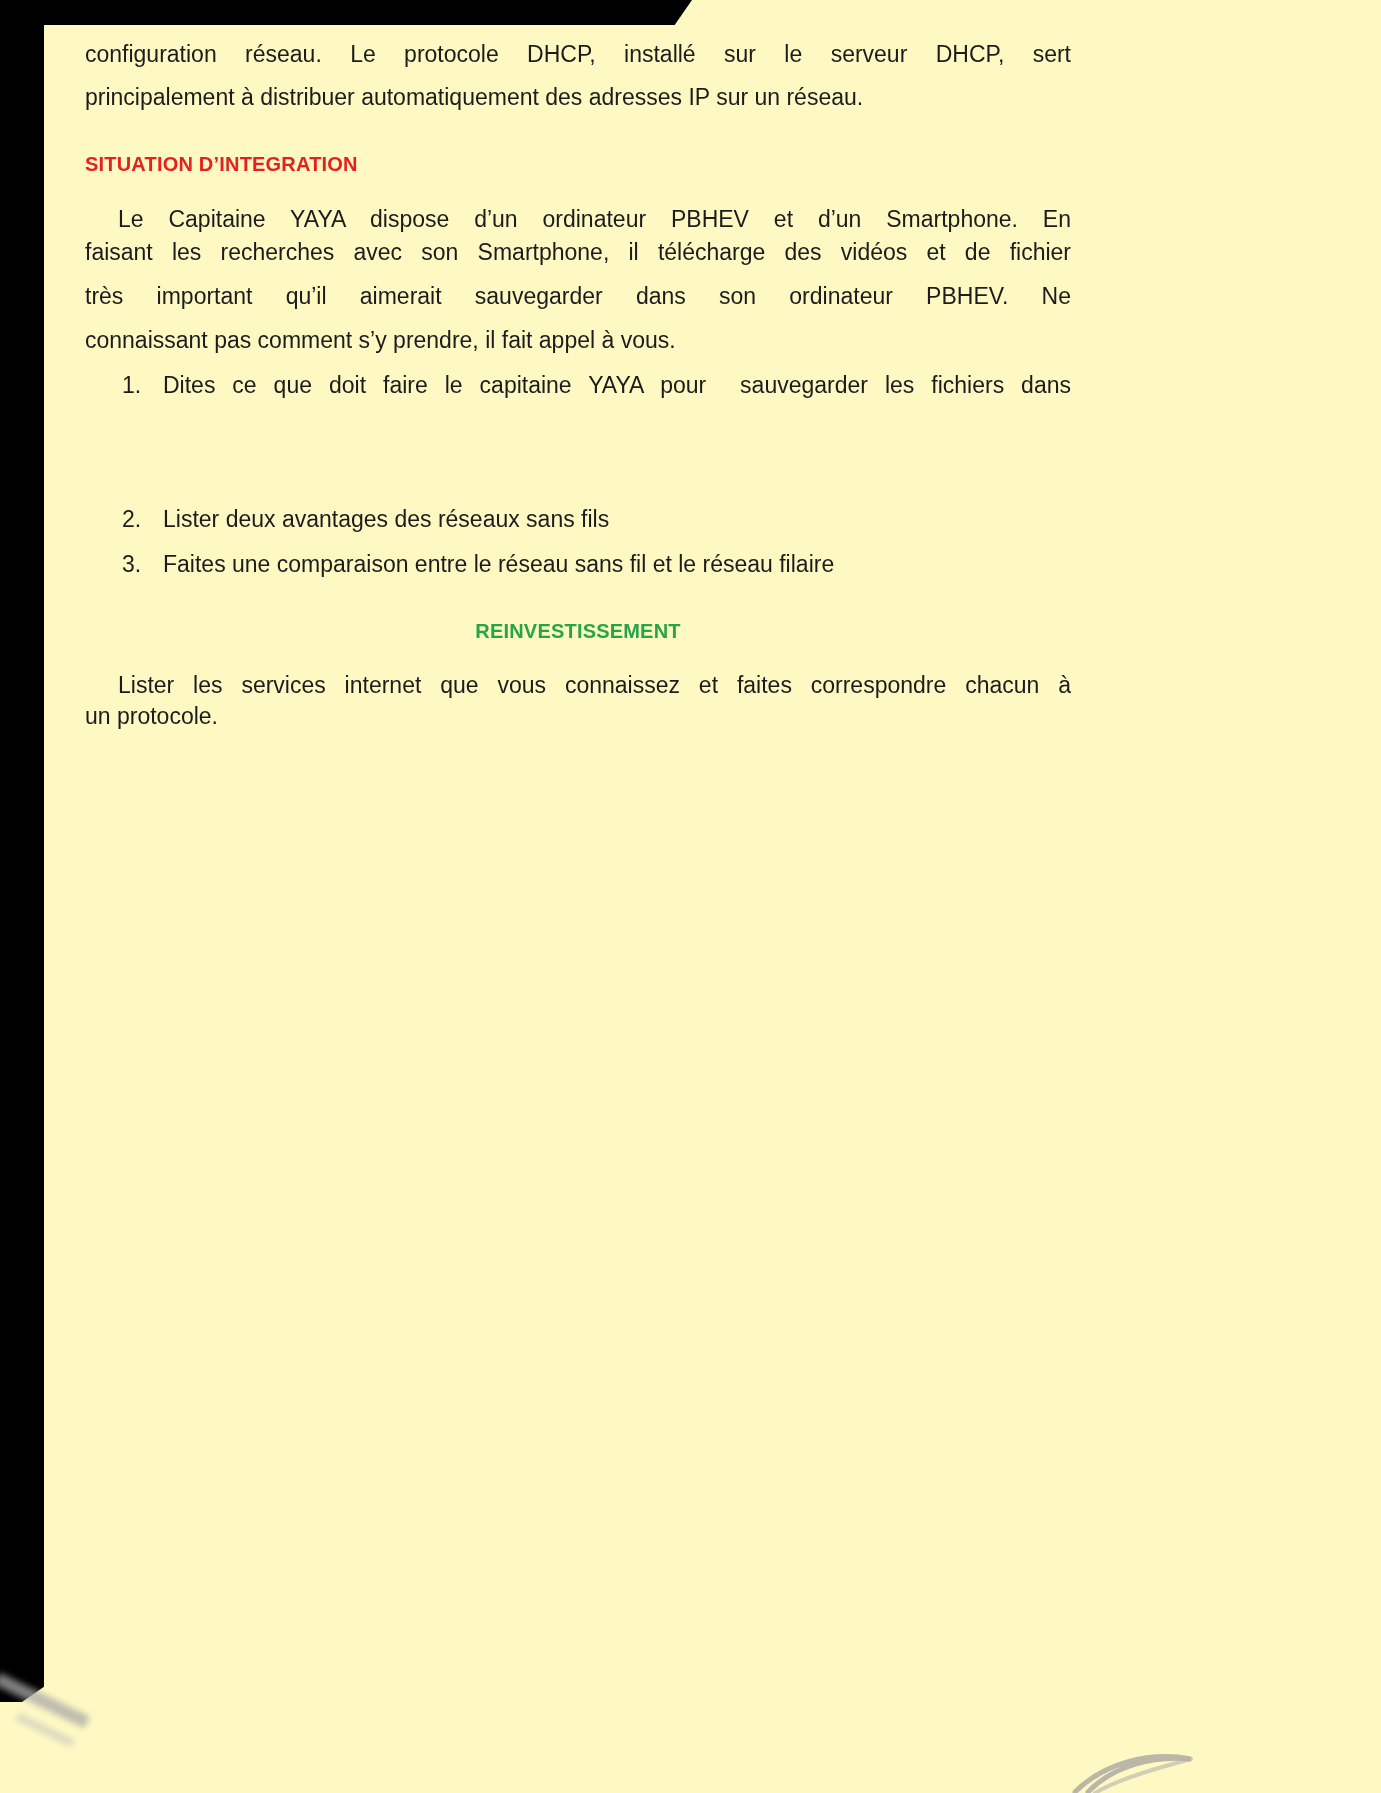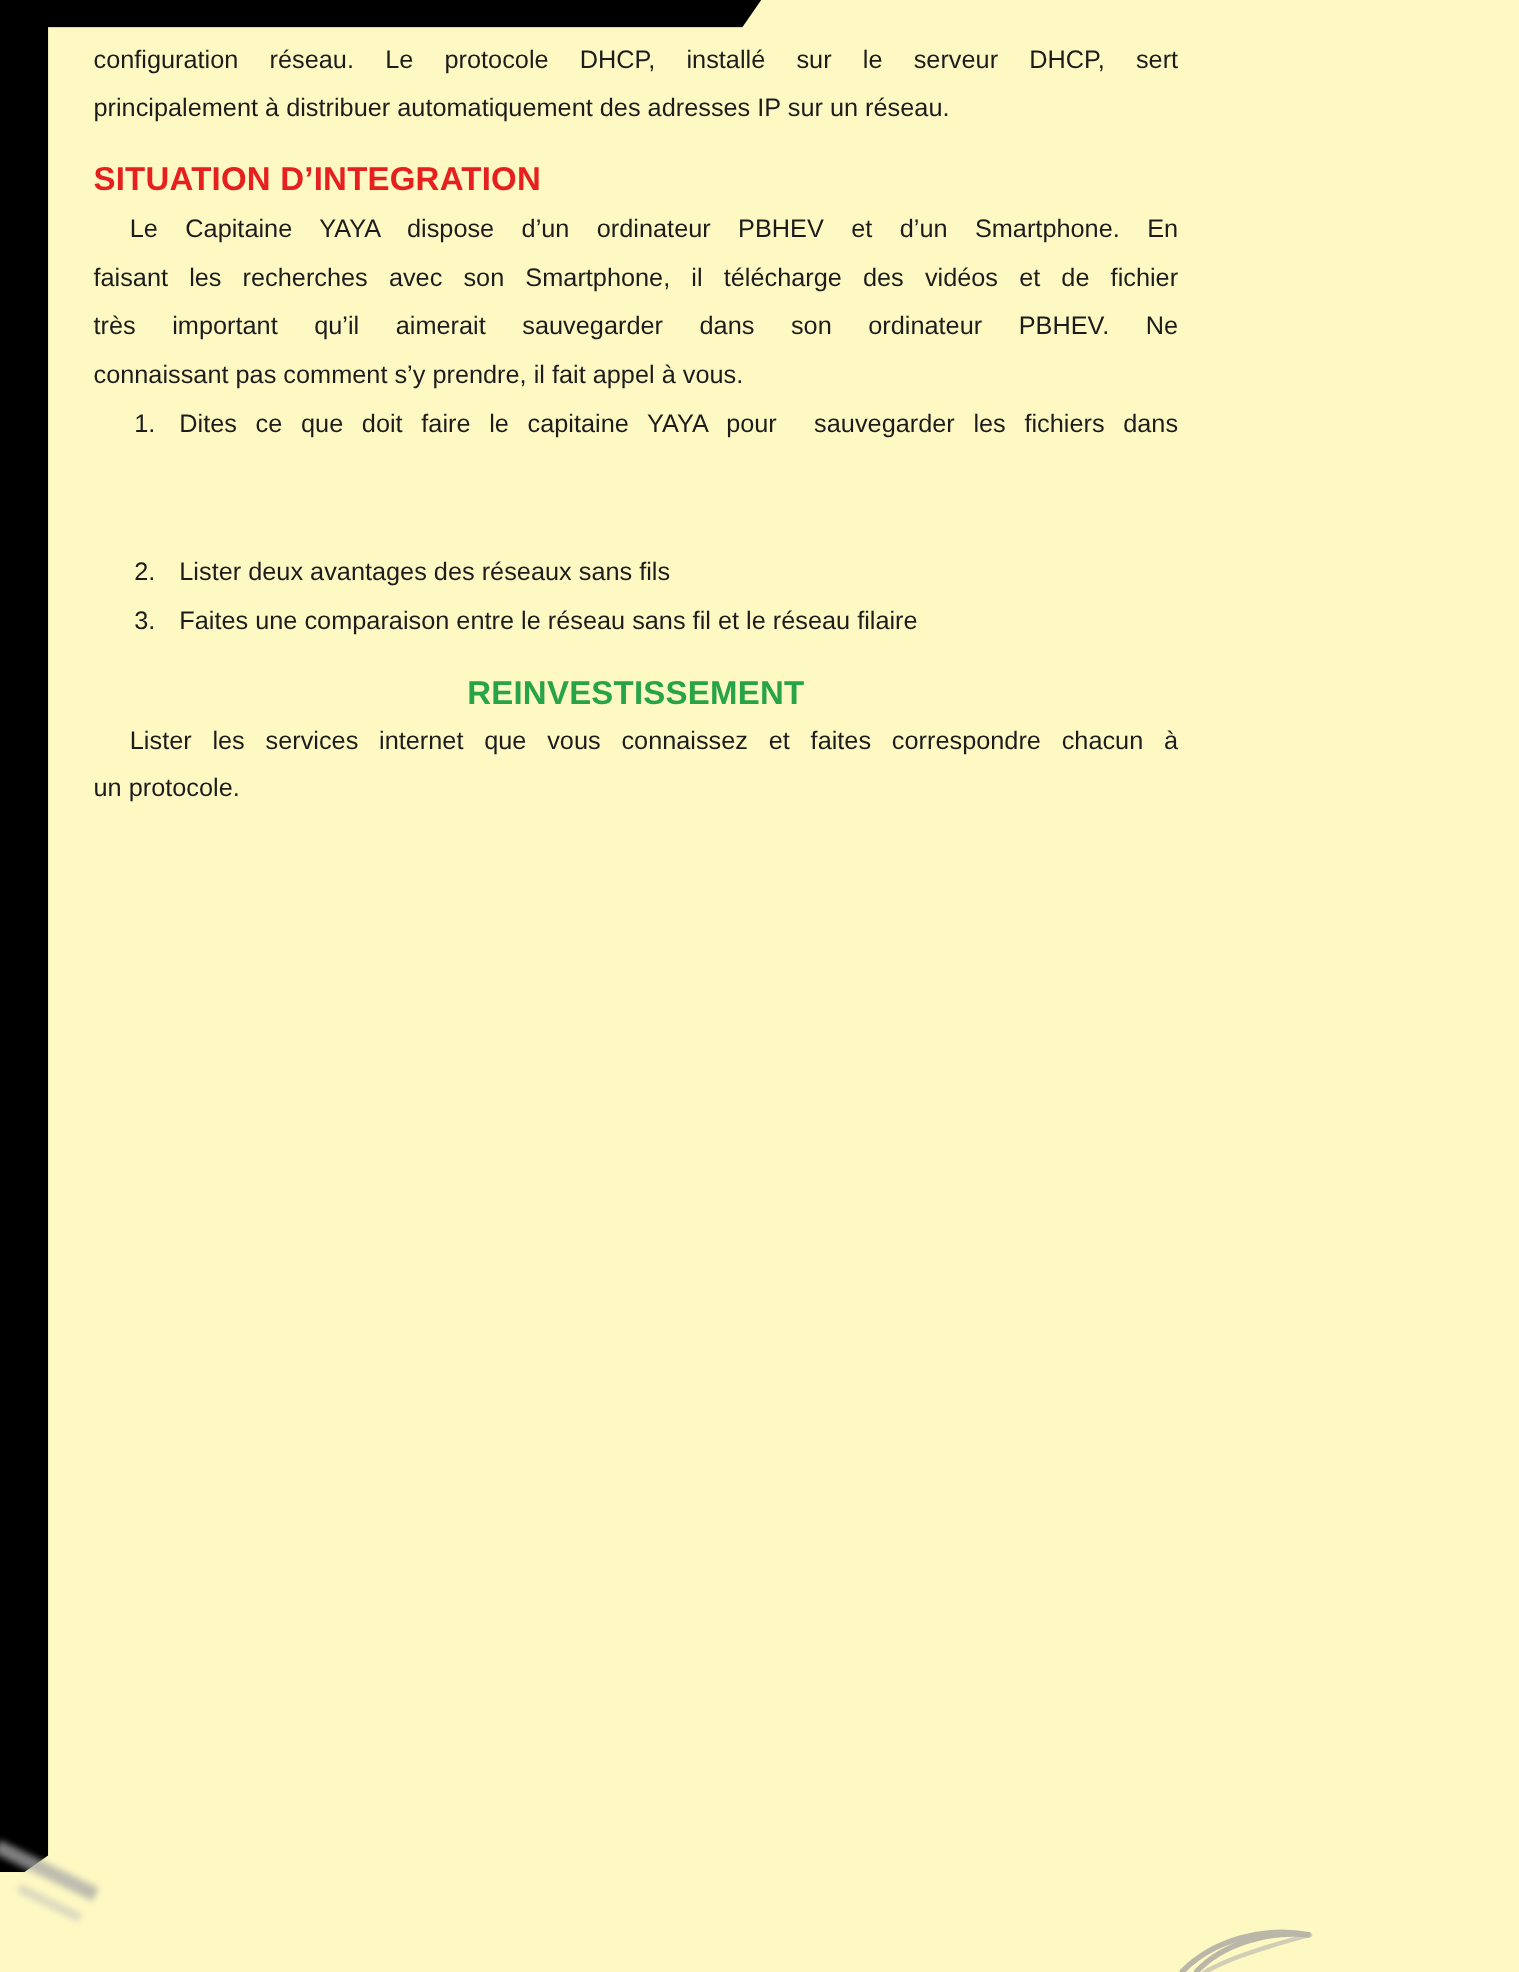--- a/index.html
+++ b/index.html
@@ -45,26 +45,26 @@
 
   
   .l {
     position: absolute;
     left: 85px; width: 986px;
     font-size: 23px; line-height: 34px;
     color: #1c1c1c;
     white-space: pre-wrap;
   }
   .j { text-align: justify; text-align-last: justify; }
-  .ind { text-indent: 33px; }
+  .ind { text-indent: 33px; margin-top: 12px; }
   .li { left: 163px; width: 908px; }
   .num { left: 122px; width: 40px; }
   .h {
     position: absolute; left: 85px; width: 986px;
-    font-size: 30px; line-height: 36px; font-weight: bold;
+    font-size: 20px; line-height: 36px; font-weight: bold;
     letter-spacing: .2px;
   }
   .h-red   { color: #e5201e; }
   .h-green { color: #27a348; text-align: center; }
 </style>
 </head>
 <body>
 
 <div class="page">
 

